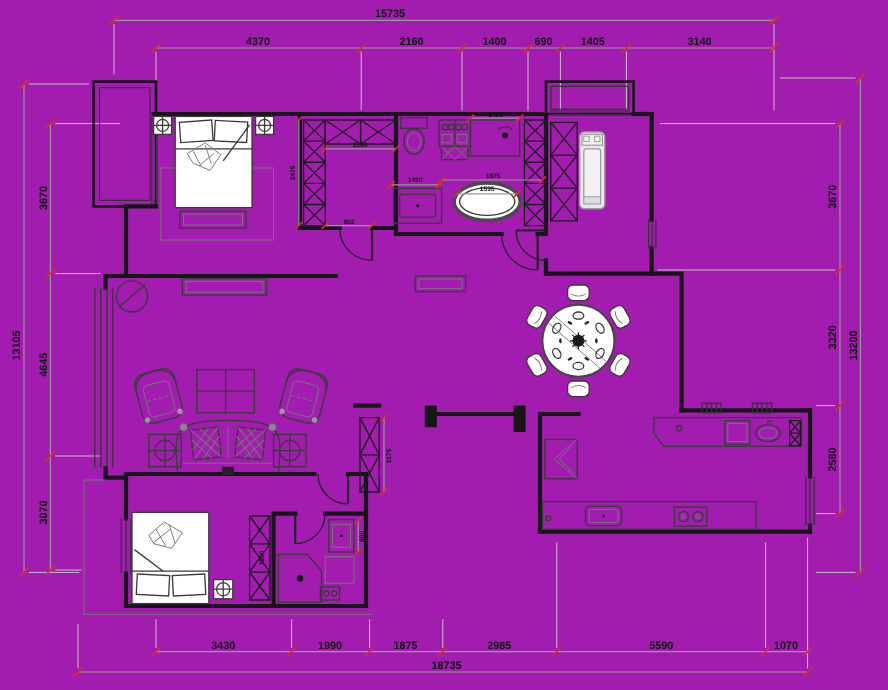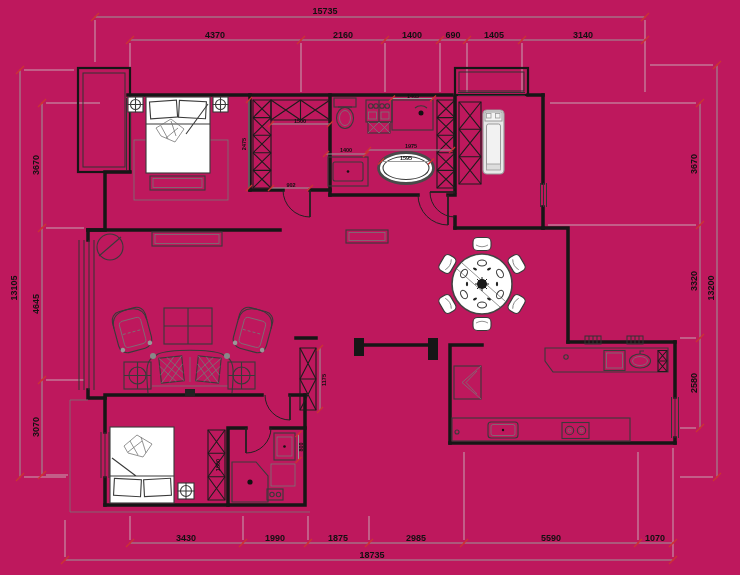--- a/index.html
+++ b/index.html
@@ -1,16 +1,16 @@
 <!DOCTYPE html>
 <html><head>
 <meta charset="utf-8">
 <style>
   html,body{margin:0;padding:0;background:#ffffff;}
-  #canvas{position:relative;width:740px;height:575px;background:#be185d;overflow:hidden;
+  #canvas{position:relative;width:740px;height:575px;background:#a21caf;overflow:hidden;
           font-family:"Liberation Sans", sans-serif;}
   svg{display:block;}
   .dim{font:700 9px "Liberation Sans", sans-serif;fill:#111;text-anchor:middle;}
   .dims{font:700 5.5px "Liberation Sans", sans-serif;fill:#111;text-anchor:middle;}
   .wall{stroke:#161616;stroke-width:3.5;fill:none;stroke-linecap:square;}
   .wall2{stroke:#161616;stroke-width:2.2;fill:none;}
   .thin{stroke:#333;stroke-width:1;fill:none;}
   .fur{stroke:#3a3a3a;stroke-width:1.1;fill:#ffffff;}
   .furn{stroke:#3a3a3a;stroke-width:1.1;fill:none;}
   .lite{stroke:#777;stroke-width:0.8;fill:none;}

